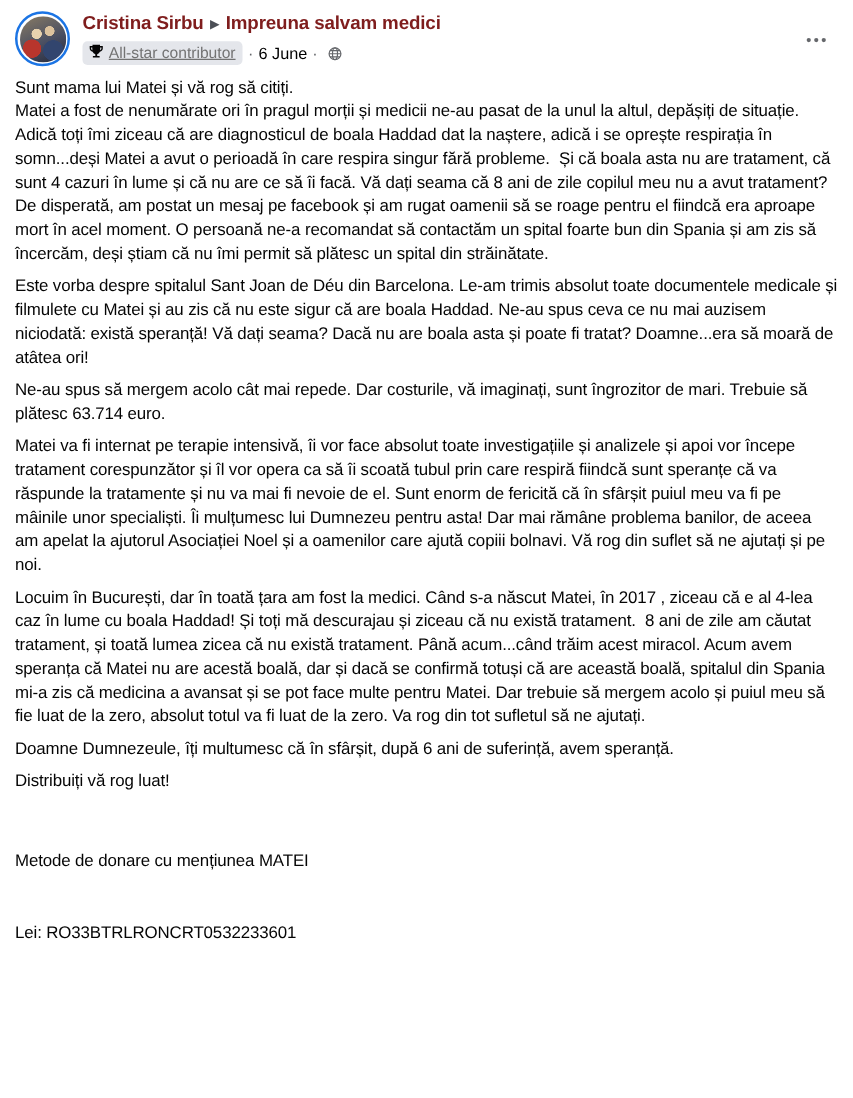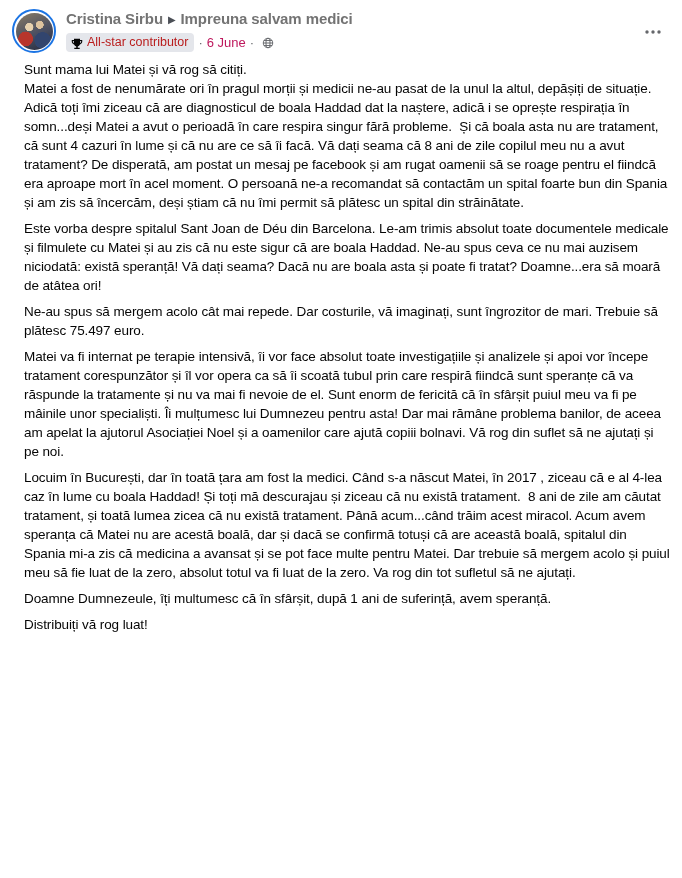--- a/index.html
+++ b/index.html
@@ -18,40 +18,40 @@
     width:100%; height:100%; border-radius:50%;
     background:
       radial-gradient(circle at 36% 38%, #e8d2ae 0 12%, rgba(0,0,0,0) 13%),
       radial-gradient(circle at 64% 32%, #ddc39e 0 11%, rgba(0,0,0,0) 12%),
       radial-gradient(circle at 26% 70%, #b8352c 0 19%, rgba(0,0,0,0) 20%),
       radial-gradient(circle at 72% 74%, #32456e 0 21%, rgba(0,0,0,0) 22%),
       linear-gradient(155deg, #8a7c64 0%, #4a4f62 55%, #23283a 100%);
   }
   .header-mid { margin-left:10px; flex:1; min-width:0; }
   .name-row { font-size:15px; font-weight:700; line-height:20px; color:#050505; letter-spacing:-0.1px; }
-  .name-row a { color:#737373; text-decoration:none; cursor:pointer; }
+  .name-row a { color:#7f1d1d; text-decoration:none; cursor:pointer; }
   .sep-arrow { font-size:10px; color:#4b4f56; margin:0 5px; vertical-align:1px; }
   .meta-row { display:flex; align-items:center; margin-top:3px; font-size:13px; color:#65676b; }
   .badge {
-    display:inline-flex; align-items:flex-end; gap:4px;
+    display:inline-flex; align-items:flex-start; gap:4px;
     background:#e4e6eb; border-radius:4px; padding:2px 6px 2px 5px;
-    color:#b91c1c; font-size:12.5px; line-height:15px; cursor:pointer;
+    color:#737373; font-size:12.5px; line-height:15px; cursor:pointer;text-decoration:underline;
   }
   .badge svg { display:block; }
   .meta-dot { margin:0 4px; }
-  .timestamp { color:#be185d; text-decoration:none; cursor:pointer; }
+  .timestamp { color:#000000; text-decoration:none; cursor:pointer; }
   .globe { margin-left:4px; display:block; }
   .more-btn {
     position:absolute; top:15px; right:12px; width:34px; height:34px;
     display:flex; align-items:center; justify-content:center;
     border-radius:50%; cursor:pointer;
   }
   
   .body { padding:3px 12px 0 12px; font-size:13.5px; line-height:19px; letter-spacing:-0.1px; color:#050505; }
-  .para { white-space:pre-wrap; margin:0 0 7px 12px; }
+  .para { white-space:pre-wrap; margin:0 0 7px 0; }
   .donation { margin-bottom:0; }
   .dline { white-space:pre-wrap; }
 </style>
 </head>
 <body>
 
 <div class="post">
 
   <div class="header">
     <div class="avatar-ring">
@@ -84,27 +84,29 @@
           <circle cx="9" cy="3" r="1.7"></circle>
           <circle cx="15" cy="3" r="1.7"></circle>
       </svg>
     </div>
   </div>
 
   <div class="body">
     <div class="para">Sunt mama lui Matei și vă rog să citiți.
 Matei a fost de nenumărate ori în pragul morții și medicii ne-au pasat de la unul la altul, depășiți de situație. Adică toți îmi ziceau că are diagnosticul de boala Haddad dat la naștere, adică i se oprește respirația în somn...deși Matei a avut o perioadă în care respira singur fără probleme.  Și că boala asta nu are tratament, că sunt 4 cazuri în lume și că nu are ce să îi facă. Vă dați seama că 8 ani de zile copilul meu nu a avut tratament? De disperată, am postat un mesaj pe facebook și am rugat oamenii să se roage pentru el fiindcă era aproape mort în acel moment. O persoană ne-a recomandat să contactăm un spital foarte bun din Spania și am zis să încercăm, deși știam că nu îmi permit să plătesc un spital din străinătate.</div>
     <div class="para">Este vorba despre spitalul Sant Joan de Déu din Barcelona. Le-am trimis absolut toate documentele medicale și filmulete cu Matei și au zis că nu este sigur că are boala Haddad. Ne-au spus ceva ce nu mai auzisem niciodată: există speranță! Vă dați seama? Dacă nu are boala asta și poate fi tratat? Doamne...era să moară de atâtea ori!</div>
-    <div class="para">Ne-au spus să mergem acolo cât mai repede. Dar costurile, vă imaginați, sunt îngrozitor de mari. Trebuie să plătesc 75.497 euro.</div>
+    <div class="para">Ne-au spus să mergem acolo cât mai repede. Dar costurile, vă imaginați, sunt îngrozitor de mari. Trebuie să plătesc 63.714 euro.</div>
     <div class="para">Matei va fi internat pe terapie intensivă, îi vor face absolut toate investigațiile și analizele și apoi vor începe tratament corespunzător și îl vor opera ca să îi scoată tubul prin care respiră fiindcă sunt speranțe că va răspunde la tratamente și nu va mai fi nevoie de el. Sunt enorm de fericită că în sfârșit puiul meu va fi pe mâinile unor specialiști. Îi mulțumesc lui Dumnezeu pentru asta! Dar mai rămâne problema banilor, de aceea am apelat la ajutorul Asociației Noel și a oamenilor care ajută copiii bolnavi. Vă rog din suflet să ne ajutați și pe noi.</div>
     <div class="para">Locuim în București, dar în toată țara am fost la medici. Când s-a născut Matei, în 2017 , ziceau că e al 4-lea caz în lume cu boala Haddad! Și toți mă descurajau și ziceau că nu există tratament.  8 ani de zile am căutat tratament, și toată lumea zicea că nu există tratament. Până acum...când trăim acest miracol. Acum avem speranța că Matei nu are acestă boală, dar și dacă se confirmă totuși că are această boală, spitalul din Spania mi-a zis că medicina a avansat și se pot face multe pentru Matei. Dar trebuie să mergem acolo și puiul meu să fie luat de la zero, absolut totul va fi luat de la zero. Va rog din tot sufletul să ne ajutați.</div>
-    <div class="para">Doamne Dumnezeule, îți multumesc că în sfârșit, după 1 ani de suferință, avem speranță.</div>
+    <div class="para">Doamne Dumnezeule, îți multumesc că în sfârșit, după 6 ani de suferință, avem speranță.</div>
     <div class="para">Distribuiți vă rog luat!</div>
 
     <div class="para donation">
+      <div class="dline">Metode de donare cu mențiunea MATEI</div>
+      <div class="dline">Lei: RO33BTRLRONCRT0532233601</div>
       
       
       
       
     </div>
   </div>
 
 </div>
 
 </body></html>

